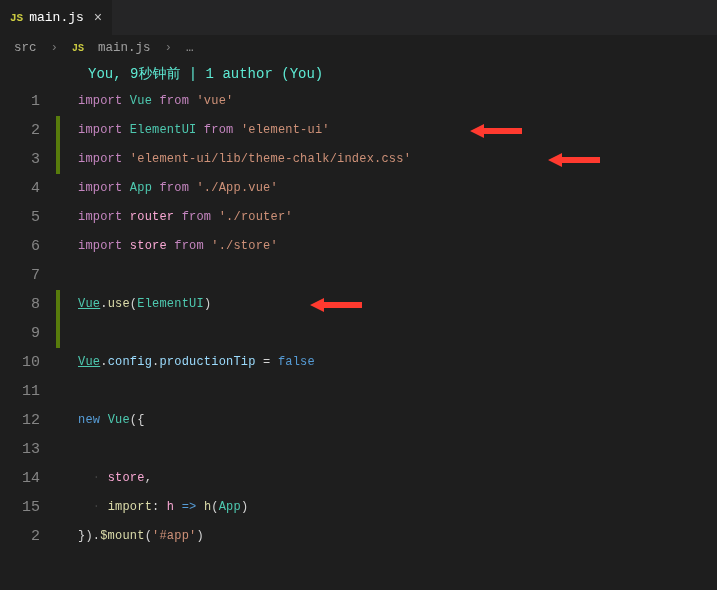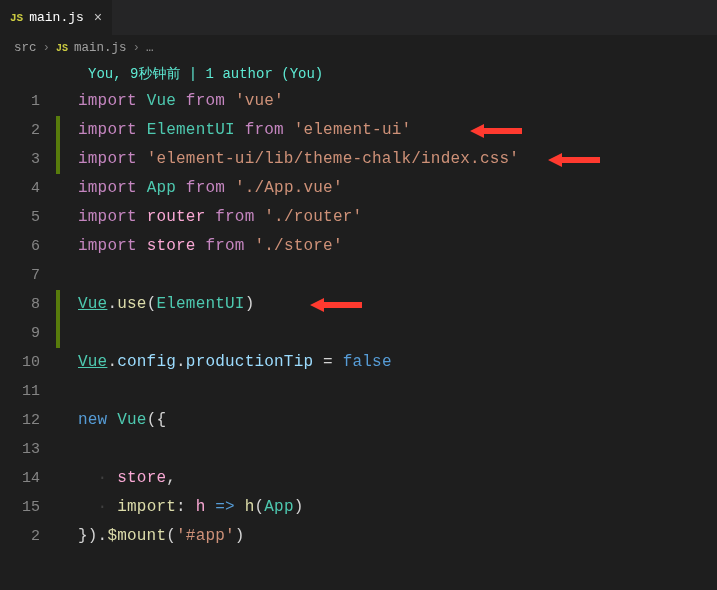--- a/index.html
+++ b/index.html
@@ -41,21 +41,21 @@
       font-size: 14px;
       margin-left: 4px;
       cursor: pointer;
     }
     .breadcrumb {
       display: flex;
       align-items: center;
       padding: 6px 14px;
       font-size: 12.5px;
       color: #a0a0a0;
-      gap: 6px;
+      gap: 14px;
     }
     .breadcrumb .chev { color: #7a7a7a; }
     .breadcrumb .js-badge {
       color: #cbcb41;
       font-size: 10px;
       font-weight: bold;
     }
     .breadcrumb .ellipsis { color: #a0a0a0; }
     .git-info {
       color: #5eead4;
@@ -80,21 +80,21 @@
       font-size: 15px;
     }
     .gutter {
       width: 4px;
       height: 100%;
       margin-right: 18px;
     }
     .gutter.green { background: #587c0c; }
     .code {
       white-space: pre;
-      font-size: 16px;
+      font-size: 12px;
       line-height: 29px;
       letter-spacing: 0.2px;
     }
     .k-import { color: #c586c0; }
     .k-from { color: #c586c0; }
     .k-new { color: #569cd6; text-align: center; }
     .k-false { color: #569cd6; }
     .id { color: #f9a8d4; }
     .cls { color: #4ec9b0; }
     .cls.u { text-decoration: underline; text-decoration-color: #4ec9b0; }

